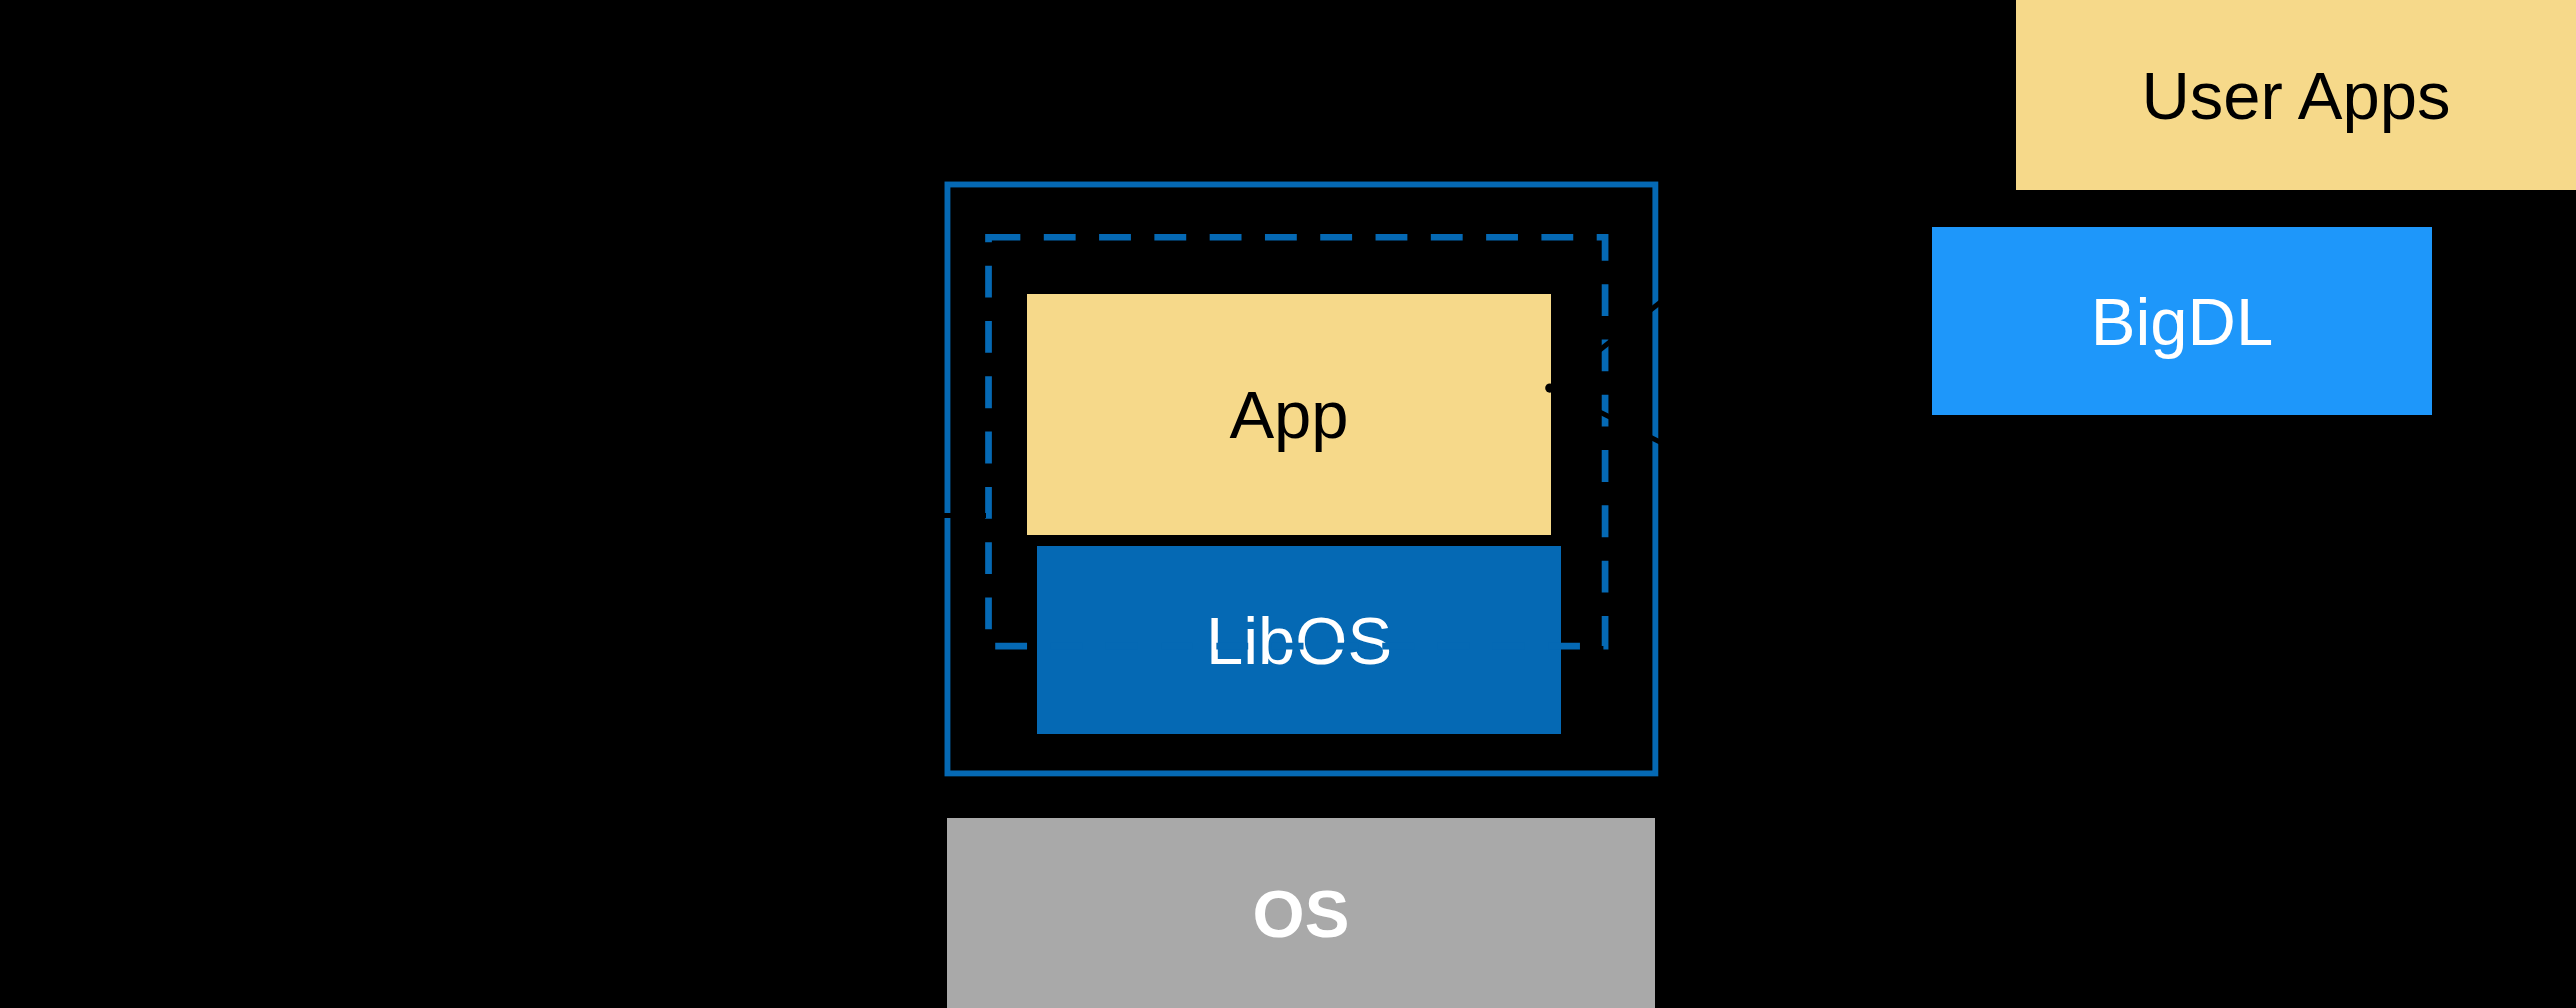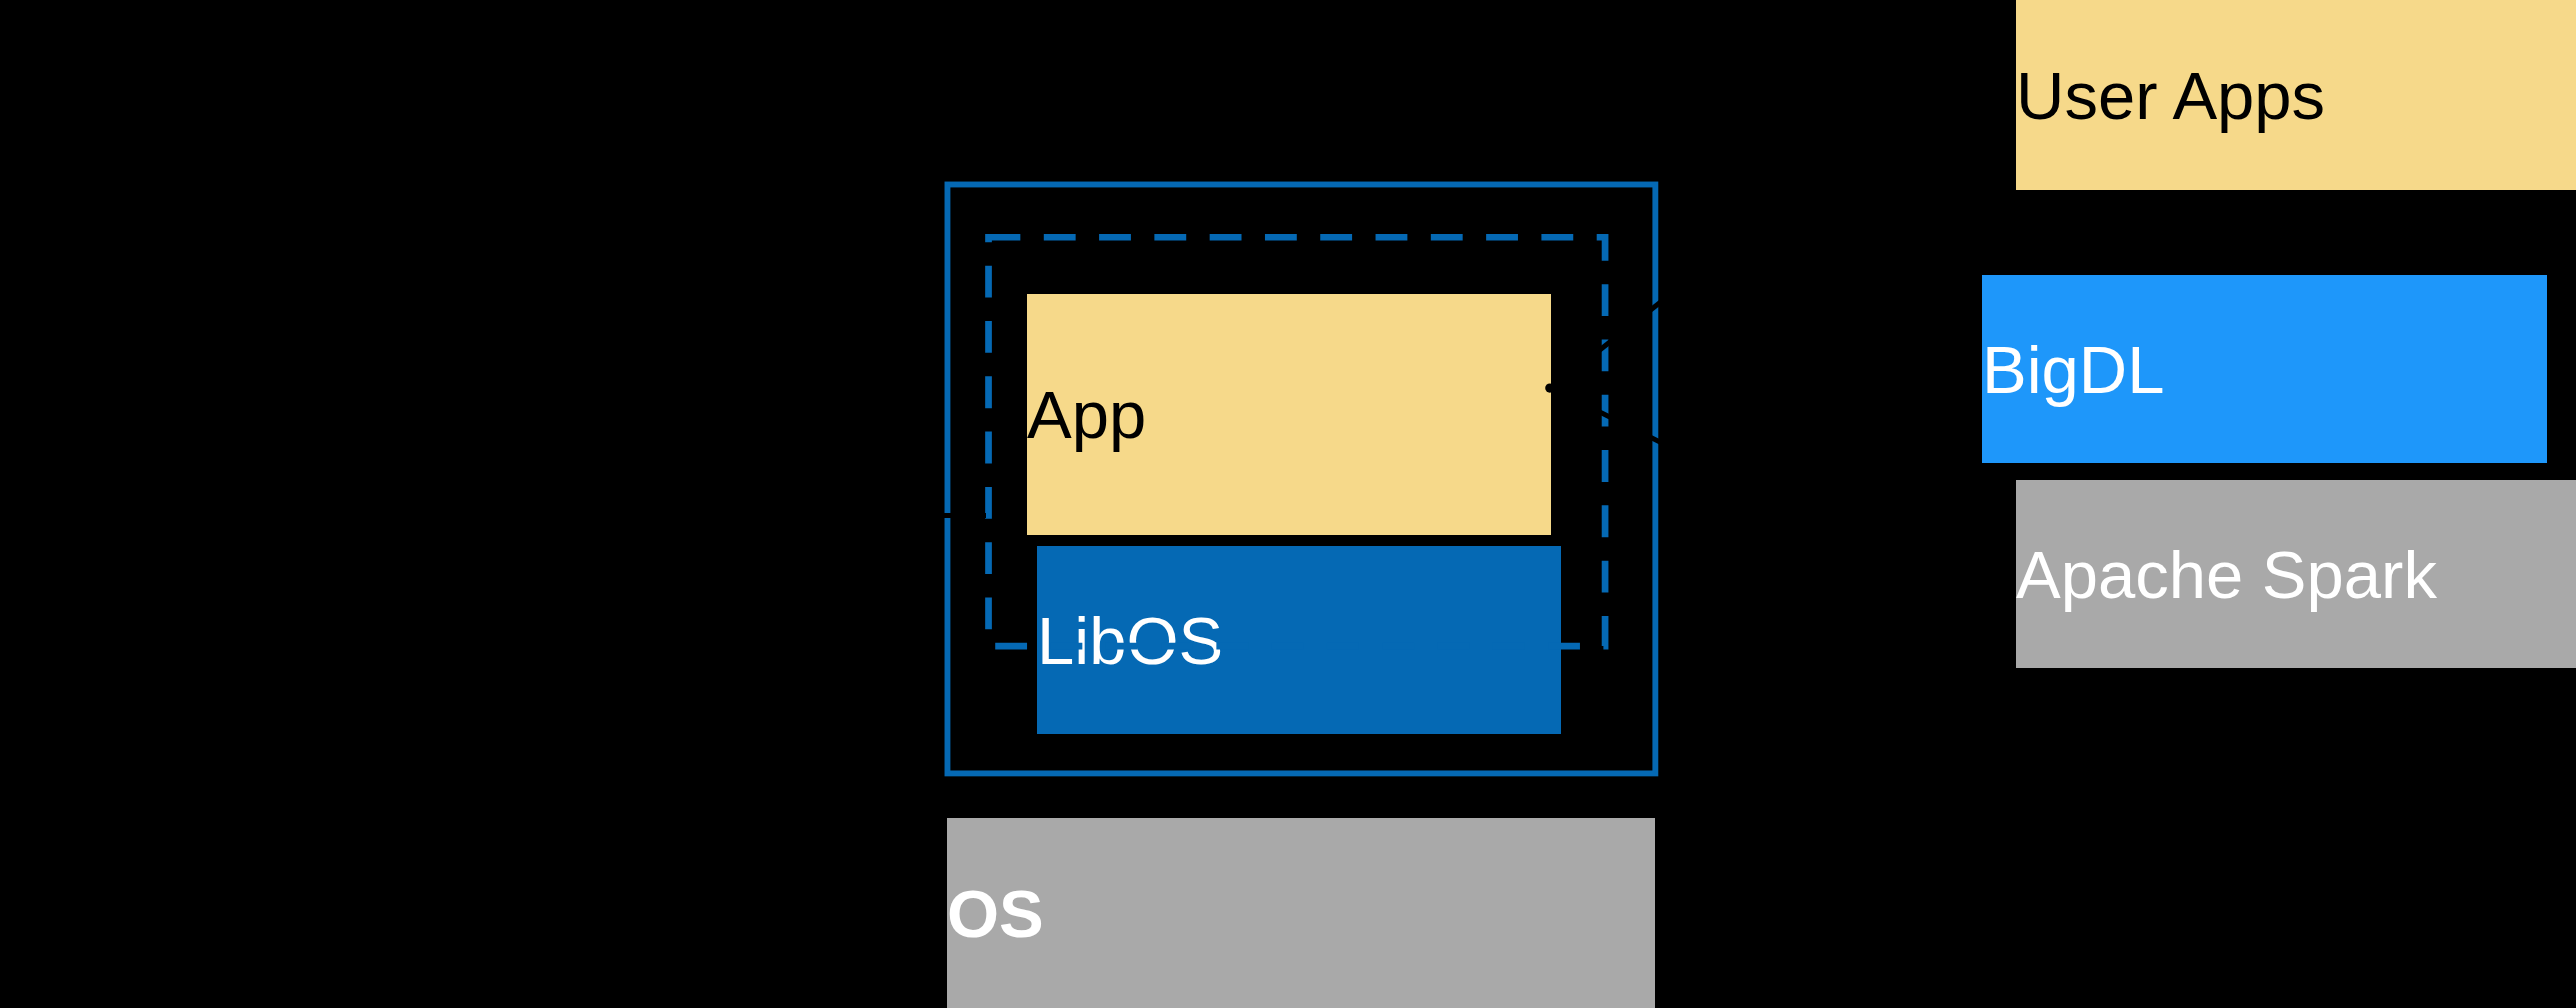--- a/index.html
+++ b/index.html
@@ -5,29 +5,29 @@
   html,body{margin:0;padding:0;background:#000;}
   .canvas{
     position:relative;
     width:2576px;height:1009px;
     background:#000;
     overflow:hidden;
     font-family:"Liberation Sans", sans-serif;
   }
   .box{
     position:absolute;
-    display:flex;align-items:center;justify-content:flex-start;
+    display:flex;align-items:center;justify-content:center;
     font-size:67px;line-height:1;white-space:nowrap;
   }
   .sgx-box   {left:0;    top:421px; width:524px; height:189px; background:#0569B4; color:#fff;}
   .app-box   {left:1027px;top:294px; width:524px; height:241px; background:#F6D98A; color:#000;}
   .libos-box {left:1037px;top:546px; width:524px; height:188px; background:#0569B4; color:#fff;}
   .os-box    {left:947px;top:818px; width:708px; height:190px; background:#A9A9A9; color:#fff; font-weight:bold;}
   .userapps-box{left:2016px;top:0;    width:560px;height:190px; background:#F6D98A; color:#000;}
-  .bigdl-box {left:1982px;top:227px; width:565px; height:188px; background:#1E97FA; color:#fff;margin-top:48px;}
+  .bigdl-box {left:1932px;top:227px; width:500px; height:188px; background:#1E97FA; color:#fff;}
   .spark-box {left:2016px;top:480px; width:560px; height:188px; background:#A9A9A9; color:#fff;}
   .overlay{position:absolute;left:0;top:0;width:2576px;height:1009px;}
 </style>
 </head>
 <body>
 
 <div class="canvas">
 
 
   <div class="box app-box">
@@ -43,23 +43,20 @@
   </div>
 
   <div class="box userapps-box">
     <span>User Apps</span>
   </div>
 
   <div class="box bigdl-box">
     <span>BigDL</span>
   </div>
 
-  <div class="box spark-box">
-    <span>Apache Spark</span>
-  </div>
 
   <svg class="overlay" viewBox="0 0 3075 1204" xmlns="http://www.w3.org/2000/svg">
 
     <rect x="1131" y="220" width="845" height="703" fill="none" stroke="#0569B4" stroke-width="7"></rect>
 
     <rect x="1180" y="283" width="736" height="488" fill="none" stroke="#0569B4" stroke-width="8" stroke-dasharray="38 28"></rect>
 
     <line x1="631" y1="615" x2="1177" y2="615" stroke="#000000" stroke-width="6"></line>
     <line x1="1852" y1="463" x2="2403" y2="29" stroke="#000000" stroke-width="6"></line>
     <line x1="1852" y1="463" x2="2403" y2="737" stroke="#000000" stroke-width="6"></line>

